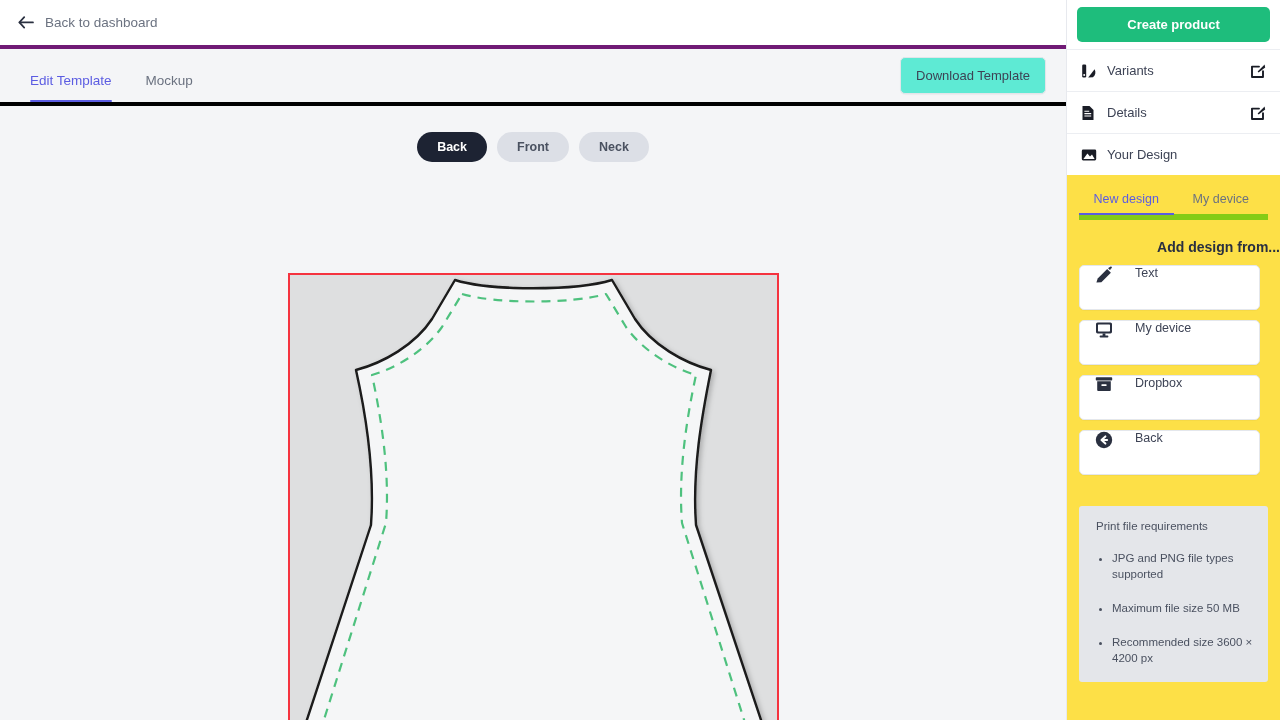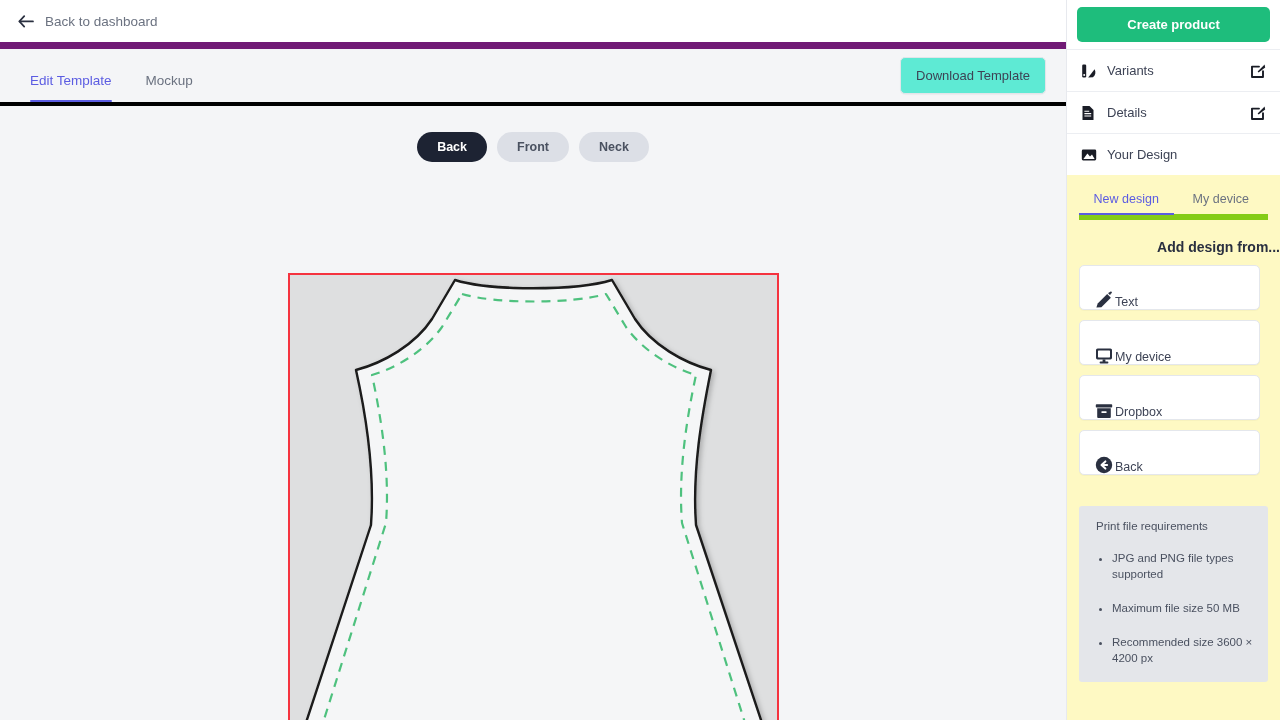--- a/index.html
+++ b/index.html
@@ -16,21 +16,21 @@
   .main-col {
     width: 1066px; height: 720px;
     display: flex; flex-direction: column;
     background: #f4f5f7;
   }
 
   
   .topbar {
     height: 49px; min-height: 49px;
     background: #ffffff;
-    border-bottom: 7px solid #701a75;
+    border-bottom: 4px solid #701a75;
     display: flex; align-items: center;
     padding-left: 18px;
   }
   .back-link {
     display: flex; align-items: center; gap: 11px;
     font-size: 13.5px; color: #6b7280;
     cursor: pointer; background: none; border: none;
     font-family: "Liberation Sans", sans-serif;
   }
   .back-arrow { display: flex; align-items: center; color: #2a3040; }
@@ -95,21 +95,21 @@
     width: 491px; height: 512px;
     border: 2px solid #f5333f;
     background: #dedfe0;
     overflow: hidden;
   }
   .canvas-wrap svg { display: block; width: 100%; height: 100%; }
 
   
   .sidebar {
     width: 214px; height: 720px;
-    background: #fef9c3;
+    background: #fde047;
     border-left: 1px solid #e7e9ee;
     display: flex; flex-direction: column;
   }
   .create-wrap {
     height: 49px; min-height: 49px;
     display: flex; align-items: center; justify-content: center;
     background: #ffffff;
     padding: 0 7px;
   }
   .create-btn {
@@ -152,22 +152,22 @@
     font-size: 14px; font-weight: bold; color: #2a3040;
     margin: 19px 0 10px 19px;
     text-align: right;
   }
   .optbtn {
     margin: 0 20px 10px 12px;
     height: 45px;
     border: 1px solid #e4e7ec;
     border-radius: 5px;
     background: #ffffff;
-    display: flex; align-items: flex-end;
-    padding-left: 15px; 
+    display: flex; align-items: flex-start;
+    padding-left: 15px; gap: 20px;
     cursor: pointer;
     box-shadow: 0 1px 1px rgba(16,24,40,.03);
   }
   .optbtn .oicon { display: flex; align-items: center; color: #2a3040; width: 20px; }
   .optbtn .olabel { font-size: 12.5px; color: #3d4355; }
 
   .req {
     margin: auto 12px 38px 12px;
     background: #e4e6ea;
     border-radius: 3px;

